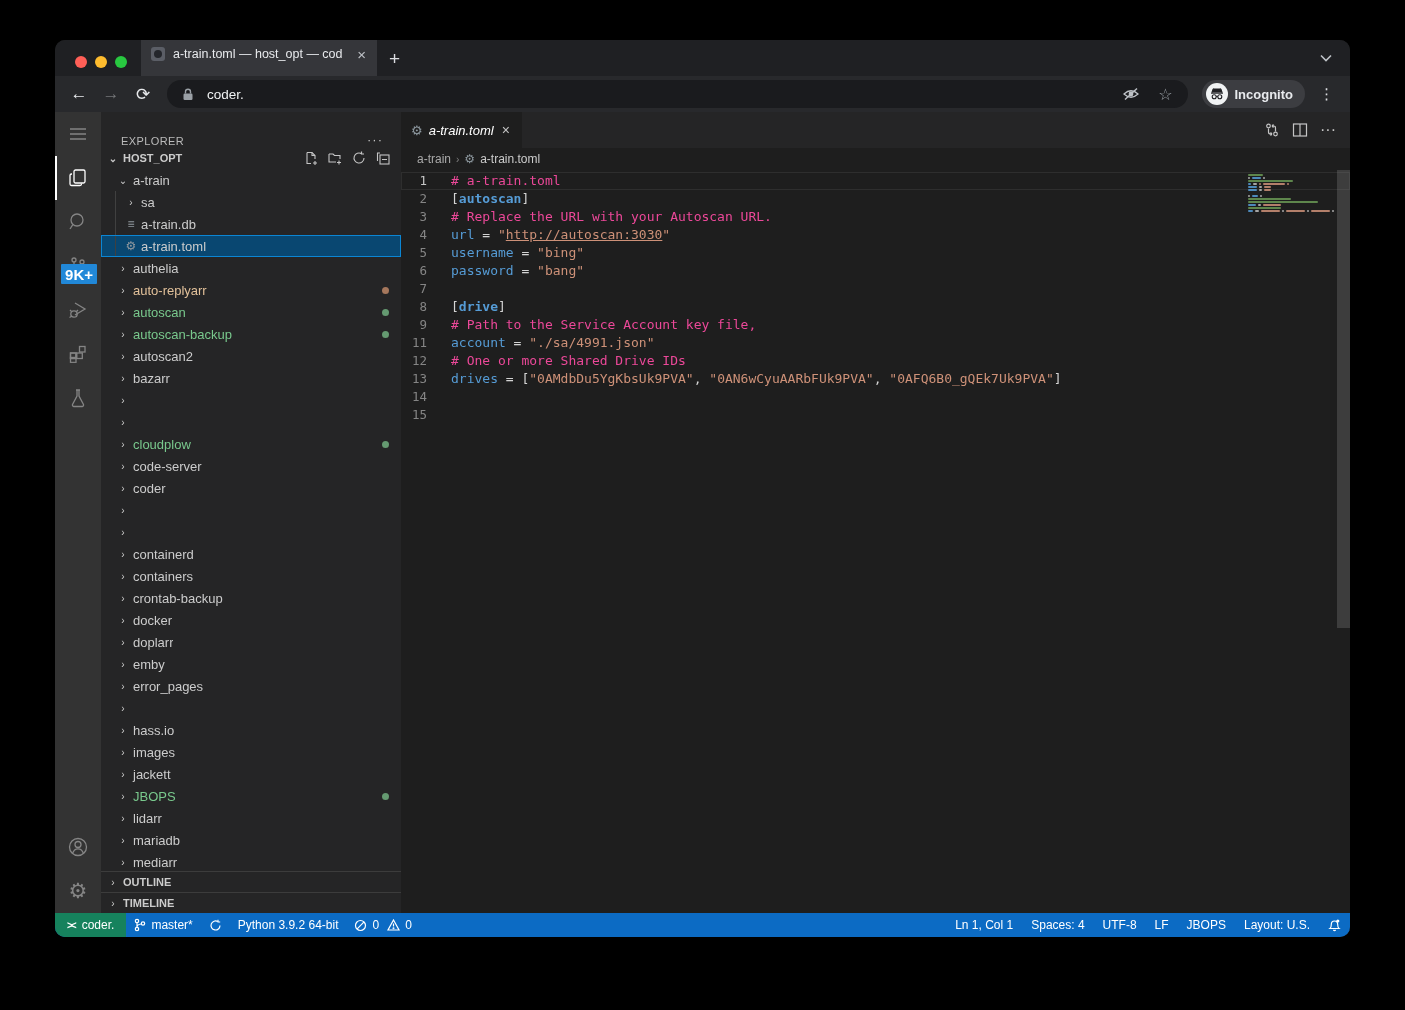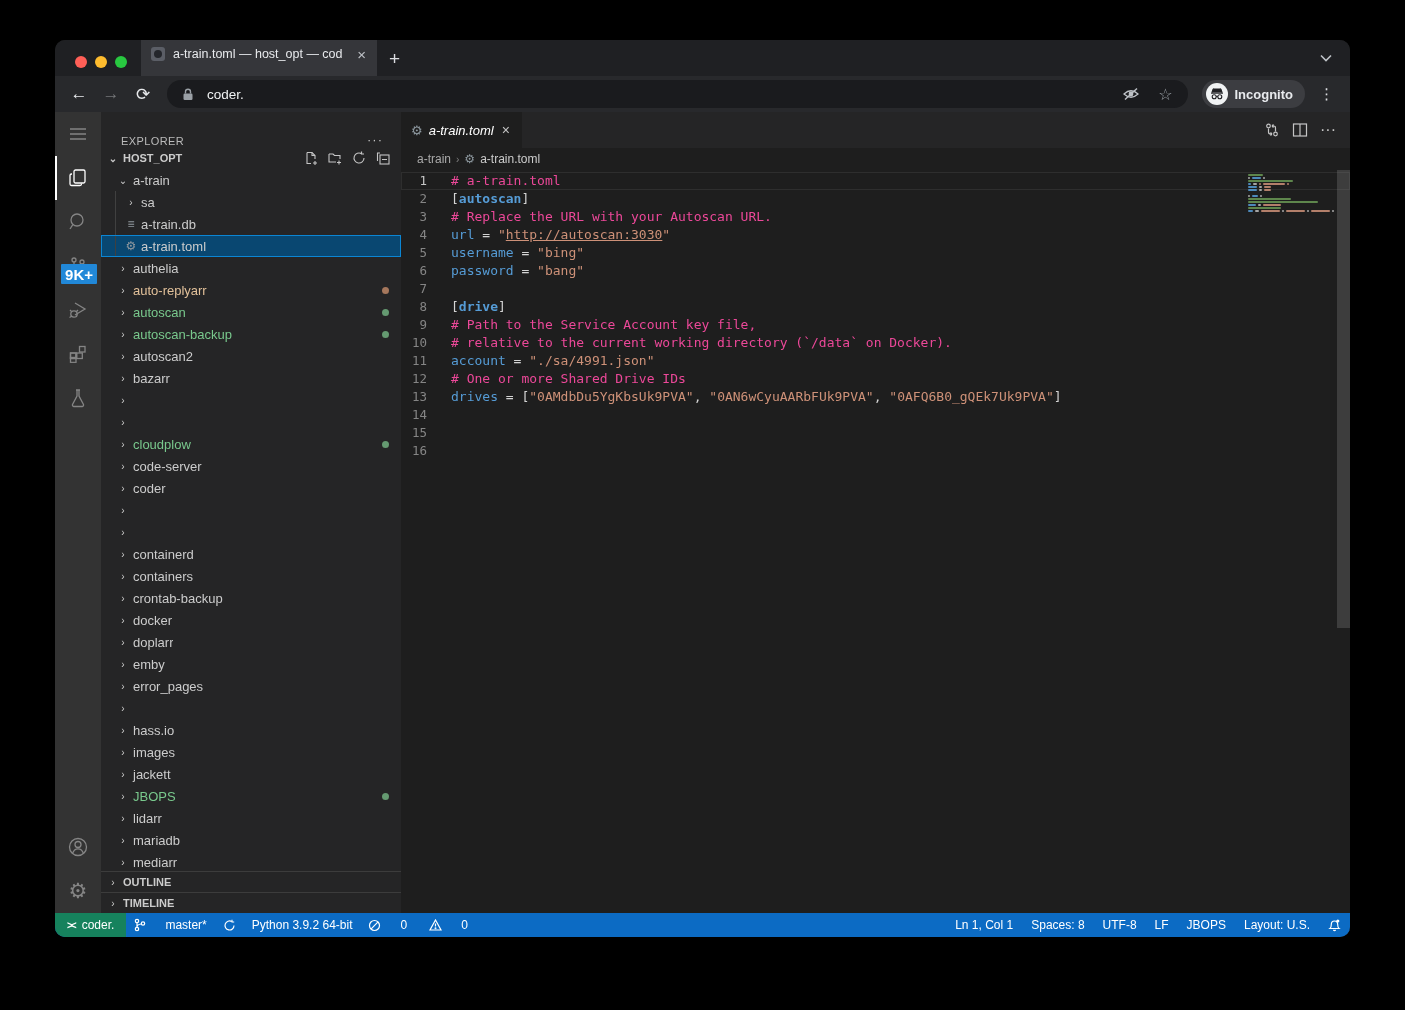--- a/index.html
+++ b/index.html
@@ -119,21 +119,21 @@
   .ms-cm{background:#6a9955}.ms-k{background:#569cd6}.ms-p{background:#bdbdbd}
   .ms-s{background:#ce9178}.ms-tb{background:#569cd6}
 
   .vscroll { position:absolute; top:0; right:0; width:13px; height:458px;
              background:rgba(121,121,121,.35); cursor:grab;}
 
   
   .statusbar { height:24px; background:#0c6bc4; color:#ffffff; display:flex;
                justify-content:space-between; font-size:12px; flex:none;}
   .sb-left, .sb-right { display:flex; align-items:center; height:100%;}
-  .sb-item { display:flex; align-items:center; gap:19px; padding:0 8px; height:100%; cursor:pointer;}
+  .sb-item { display:flex; align-items:center; gap:5px; padding:0 8px; height:100%; cursor:pointer;}
   .sb-item svg { stroke:currentColor; fill:none; stroke-width:1.2;}
   .sb-remote { background:#16825d; padding:0 12px; font-weight:400; gap:7px;}
   .remote-glyph { font-size:10px; font-weight:700; letter-spacing:-2px;}
   .sb-right .sb-item { padding:0 9px; }
 </style>
 </head>
 <body>
 
 <div class="window">
 
@@ -482,27 +482,25 @@
         <div class="code" id="code">
           <div class="cline cur"><span class="ln">1</span><span><span class="tk-cm"># a-train.toml</span></span></div>
             <div class="cline"><span class="ln">2</span><span><span class="tk-p">[</span><span class="tk-tb">autoscan</span><span class="tk-p">]</span></span></div>
             <div class="cline"><span class="ln">3</span><span><span class="tk-cm"># Replace the URL with your Autoscan URL.</span></span></div>
             <div class="cline"><span class="ln">4</span><span><span class="tk-k">url</span><span class="tk-p"> = </span><span class="tk-s">"</span><span class="tk-s u">http://autoscan:3030</span><span class="tk-s">"</span></span></div>
             <div class="cline"><span class="ln">5</span><span><span class="tk-k">username</span><span class="tk-p"> = </span><span class="tk-s">"bing"</span></span></div>
             <div class="cline"><span class="ln">6</span><span><span class="tk-k">password</span><span class="tk-p"> = </span><span class="tk-s">"bang"</span></span></div>
             <div class="cline"><span class="ln">7</span><span></span></div>
             <div class="cline"><span class="ln">8</span><span><span class="tk-p">[</span><span class="tk-tb">drive</span><span class="tk-p">]</span></span></div>
             <div class="cline"><span class="ln">9</span><span><span class="tk-cm"># Path to the Service Account key file,</span></span></div>
-            <div class="cline"><span class="ln">10</span><span><span class="tk-cm"># relative to the current working directory (`/data` on Docker).</span></span></div>
             <div class="cline"><span class="ln">11</span><span><span class="tk-k">account</span><span class="tk-p"> = </span><span class="tk-s">"./sa/4991.json"</span></span></div>
             <div class="cline"><span class="ln">12</span><span><span class="tk-cm"># One or more Shared Drive IDs</span></span></div>
             <div class="cline"><span class="ln">13</span><span><span class="tk-k">drives</span><span class="tk-p"> = [</span><span class="tk-s">"0AMdbDu5YgKbsUk9PVA"</span><span class="tk-p">, </span><span class="tk-s">"0AN6wCyuAARbFUk9PVA"</span><span class="tk-p">, </span><span class="tk-s">"0AFQ6B0_gQEk7Uk9PVA"</span><span class="tk-p">]</span></span></div>
             <div class="cline"><span class="ln">14</span><span></span></div>
             <div class="cline"><span class="ln">15</span><span></span></div>
-            <div class="cline"><span class="ln">16</span><span></span></div>
             <div class="minimap" id="minimap">
               <div class="mrow">
                 <span class="mseg ms-cm" style="width: 15.4px;"></span>
               </div>
               <div class="mrow">
                 <span class="mseg ms-p" style="width: 2px;"></span>
                 <span class="mseg ms-tb" style="width: 8.8px;"></span>
                 <span class="mseg ms-p" style="width: 2px;"></span>
               </div>
               <div class="mrow">
@@ -600,21 +598,21 @@
               <circle cx="6.5" cy="9.3" r="0.4" fill="#fff"></circle>
             </svg>
           <span>0</span>
         </span>
       </div>
       <div class="sb-right">
         <span class="sb-item">
             <span>Ln 1, Col 1</span>
           </span>
         <span class="sb-item">
-            <span>Spaces: 8</span>
+            <span>Spaces: 4</span>
           </span>
         <span class="sb-item">
             <span>UTF-8</span>
           </span>
         <span class="sb-item">
             <span>LF</span>
           </span>
         <span class="sb-item">
             <span>JBOPS</span>
           </span>

